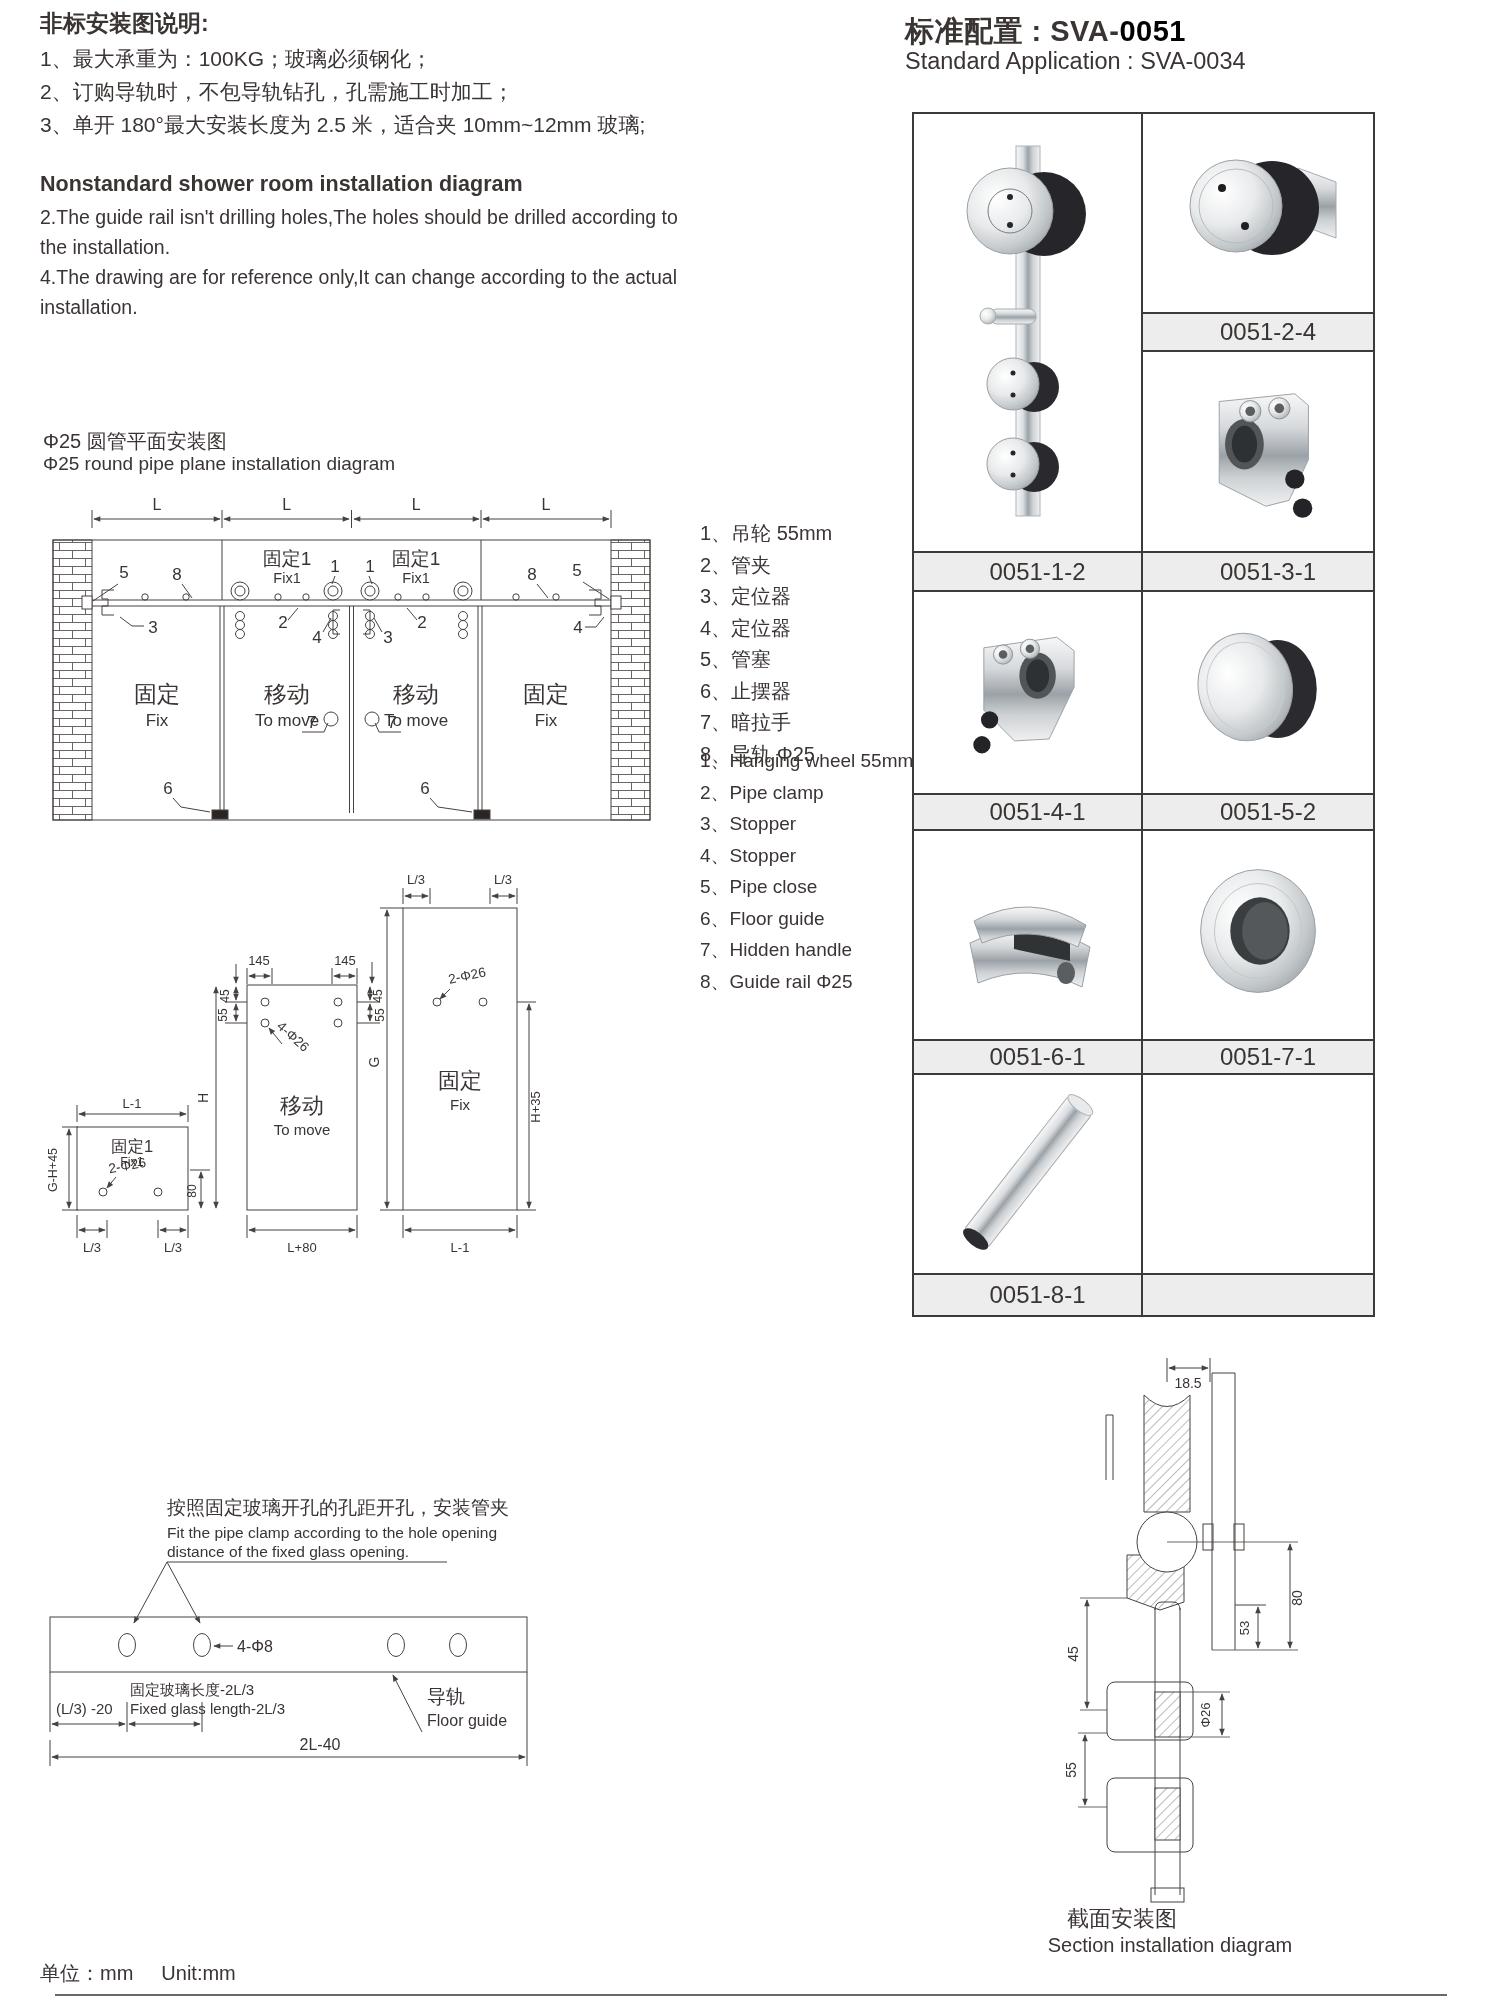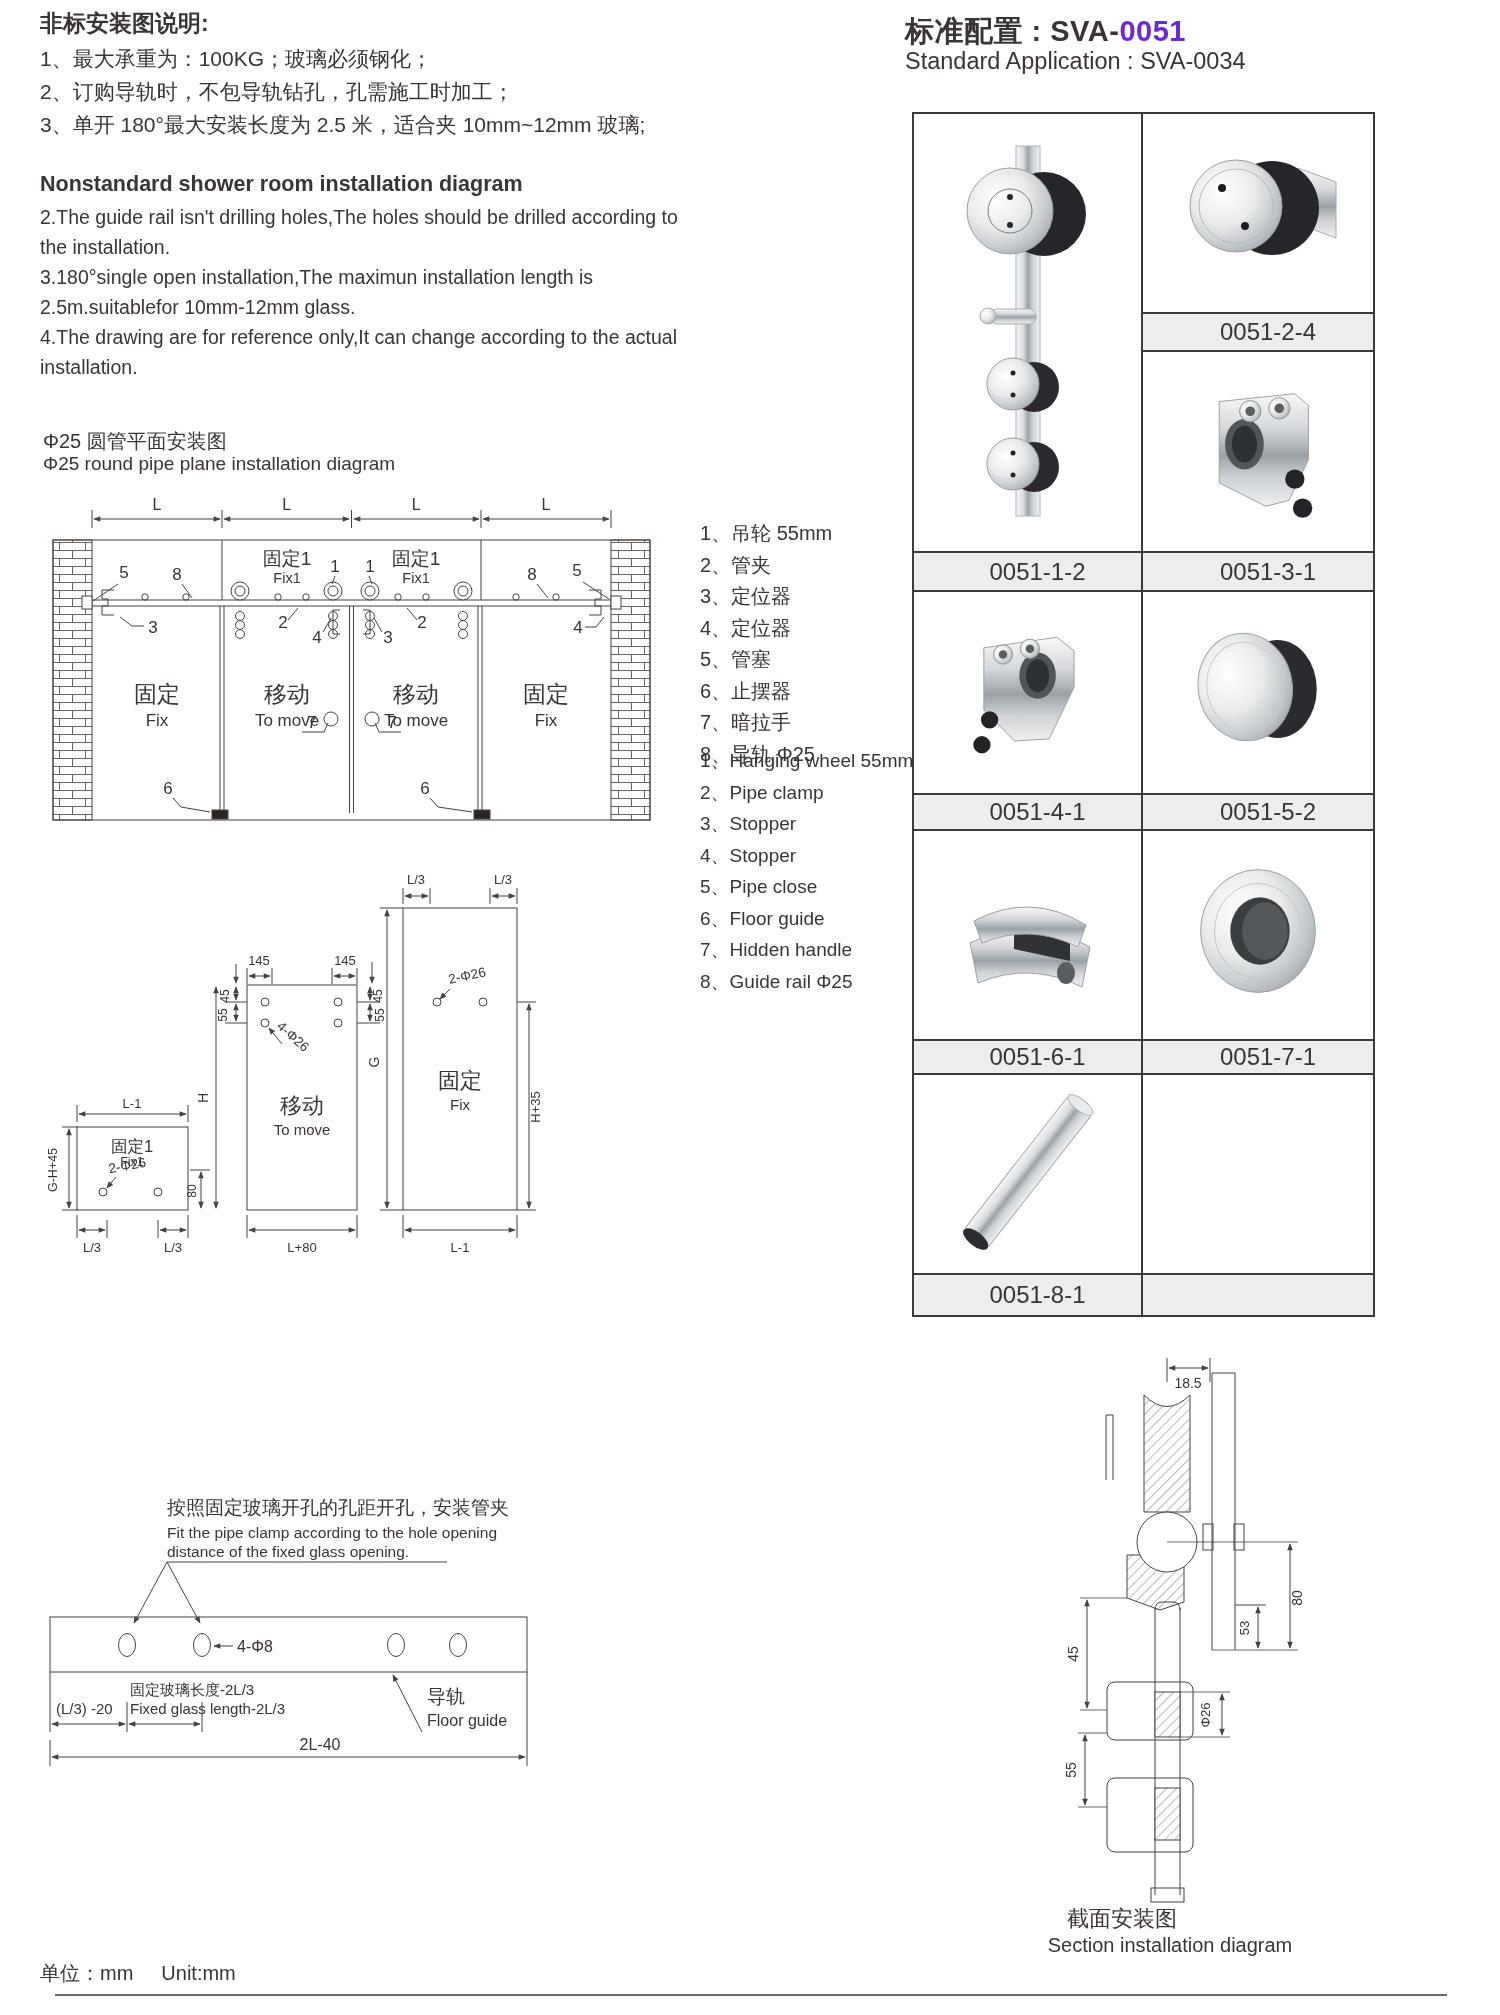--- a/index.html
+++ b/index.html
@@ -5,21 +5,21 @@
   html,body{margin:0;padding:0;}
   body{width:1500px;height:2015px;background:#ffffff;position:relative;
        font-family:"Liberation Sans","DejaVu Sans",sans-serif;color:#3a3433;}
   .abs{position:absolute;}
   .zh-title{font-size:23px;font-weight:bold;}
   .note-zh{font-size:21px;line-height:33px;}
   .en-title{font-size:21.5px;font-weight:bold;}
   .note-en{font-size:19.5px;line-height:30px;}
   .cfg-zh{font-size:29px;font-weight:600;letter-spacing:.5px;}
   .cfg-en{font-size:23.5px;}
-  .red{color:#6d28d9;}
+  .red{color:#000000;}
   .plan-head-zh{font-size:20px;}
   .plan-head-en{font-size:19px;}
   .parts{font-size:20px;line-height:31.5px;}
   .parts-en{font-size:19px;line-height:31.5px;}
   .caption-zh{font-size:22px;}
   .caption-en{font-size:20px;}
   .unitline{font-size:20px;font-weight:500;}
   .rule{background:#6e6862;height:2px;}
   table.prod{border-collapse:collapse;table-layout:fixed;}
   table.prod td{border:2px solid #3b3b3b;padding:0;text-align:center;vertical-align:middle;overflow:hidden;background:#fff;}
@@ -71,21 +71,20 @@
 
 <div class="abs zh-title" style="left:40px;top:8px;">非标安装图说明:</div>
 <div class="abs note-zh" style="left:40px;top:42px;width:680px;">
   <div>1、最大承重为：100KG；玻璃必须钢化；</div>
   <div>2、订购导轨时，不包导轨钻孔，孔需施工时加工；</div>
   <div>3、单开 180°最大安装长度为 2.5 米，适合夹 10mm~12mm 玻璃;</div>
 </div>
 <div class="abs en-title" style="left:40px;top:172px;">Nonstandard shower room installation diagram</div>
 <div class="abs note-en" style="left:40px;top:202px;width:660px;">
   <div>2.The guide rail isn't drilling holes,The holes should be drilled according to the installation.</div>
-  <div>3.180°single open installation,The maximun installation length is 2.5m.suitablefor 10mm-12mm glass.</div>
   <div>4.The drawing are for reference only,It can change according to the actual installation.</div>
 </div>
 
 <div class="abs cfg-zh" style="left:905px;top:12px;">
   <span>标准配置 : SVA-</span><span class="red">0051</span>
 </div>
 <div class="abs cfg-en" style="left:905px;top:48px;">Standard Application : SVA-0034</div>
 
 <table class="prod abs" style="left:912px;top:112px;width:461px;">
   <colgroup>

